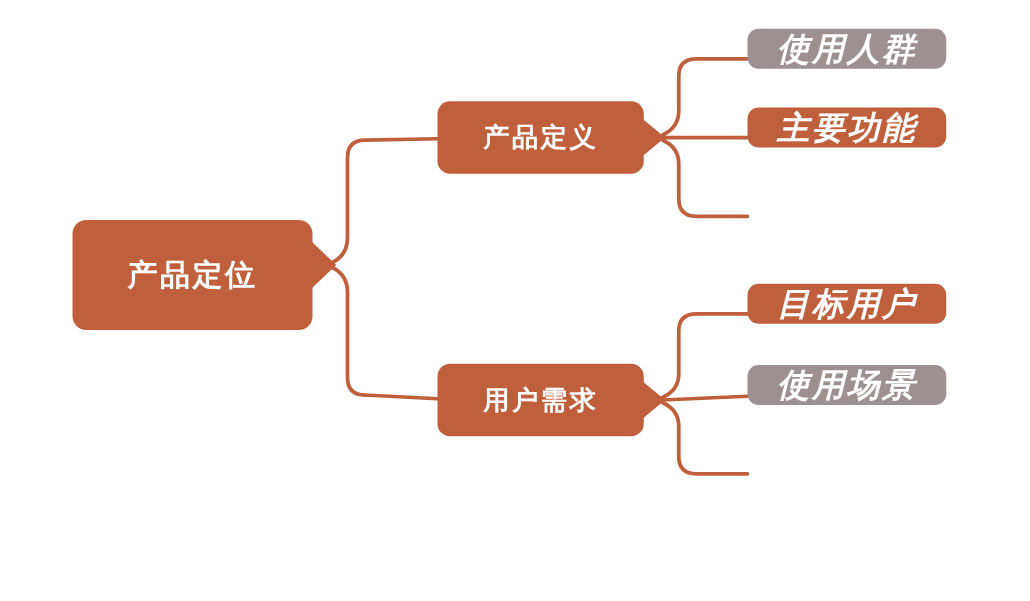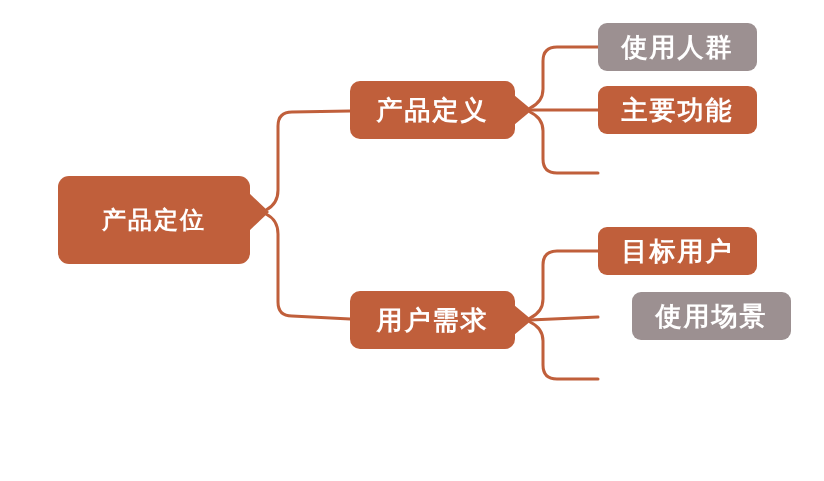--- a/index.html
+++ b/index.html
@@ -31,35 +31,36 @@
   .node.root {
     left: 58px; top: 176px;
     width: 192px; height: 88px;
     border-radius: 11px;
     font-size: 24px;
   }
   .node.branch {
     width: 165px; height: 58px;
     left: 350px;
     border-radius: 10px;
-    font-size: 26px;
+    font-size: 21px;
   }
   .node.branch.b0 { top: 81px; }
   .node.branch.b1 { top: 291px; }
   .node.leaf {
     left: 598px;
-    width: 159px; height: 48px;
+    width: 159px; height: 32px;
     border-radius: 9px;
     font-size: 26px;
+    font-style: italic;
   }
   .leaf.l0 { top: 23px; }
   .leaf.l1 { top: 86px; }
   .leaf.l2 { top: 149px; }
   .leaf.l3 { top: 227px; }
-  .leaf.l4 { top: 292px; margin-left: 34px; }
+  .leaf.l4 { top: 292px; }
   .leaf.l5 { top: 355px; }
   .caption {
     position: absolute;
     left: 0; top: 433px;
     width: 824px;
     text-align: center;
     font-size: 27px;
     color: #1a1a1a;
     letter-spacing: 1px;
     font-family: "Liberation Serif", "DejaVu Serif", serif;

